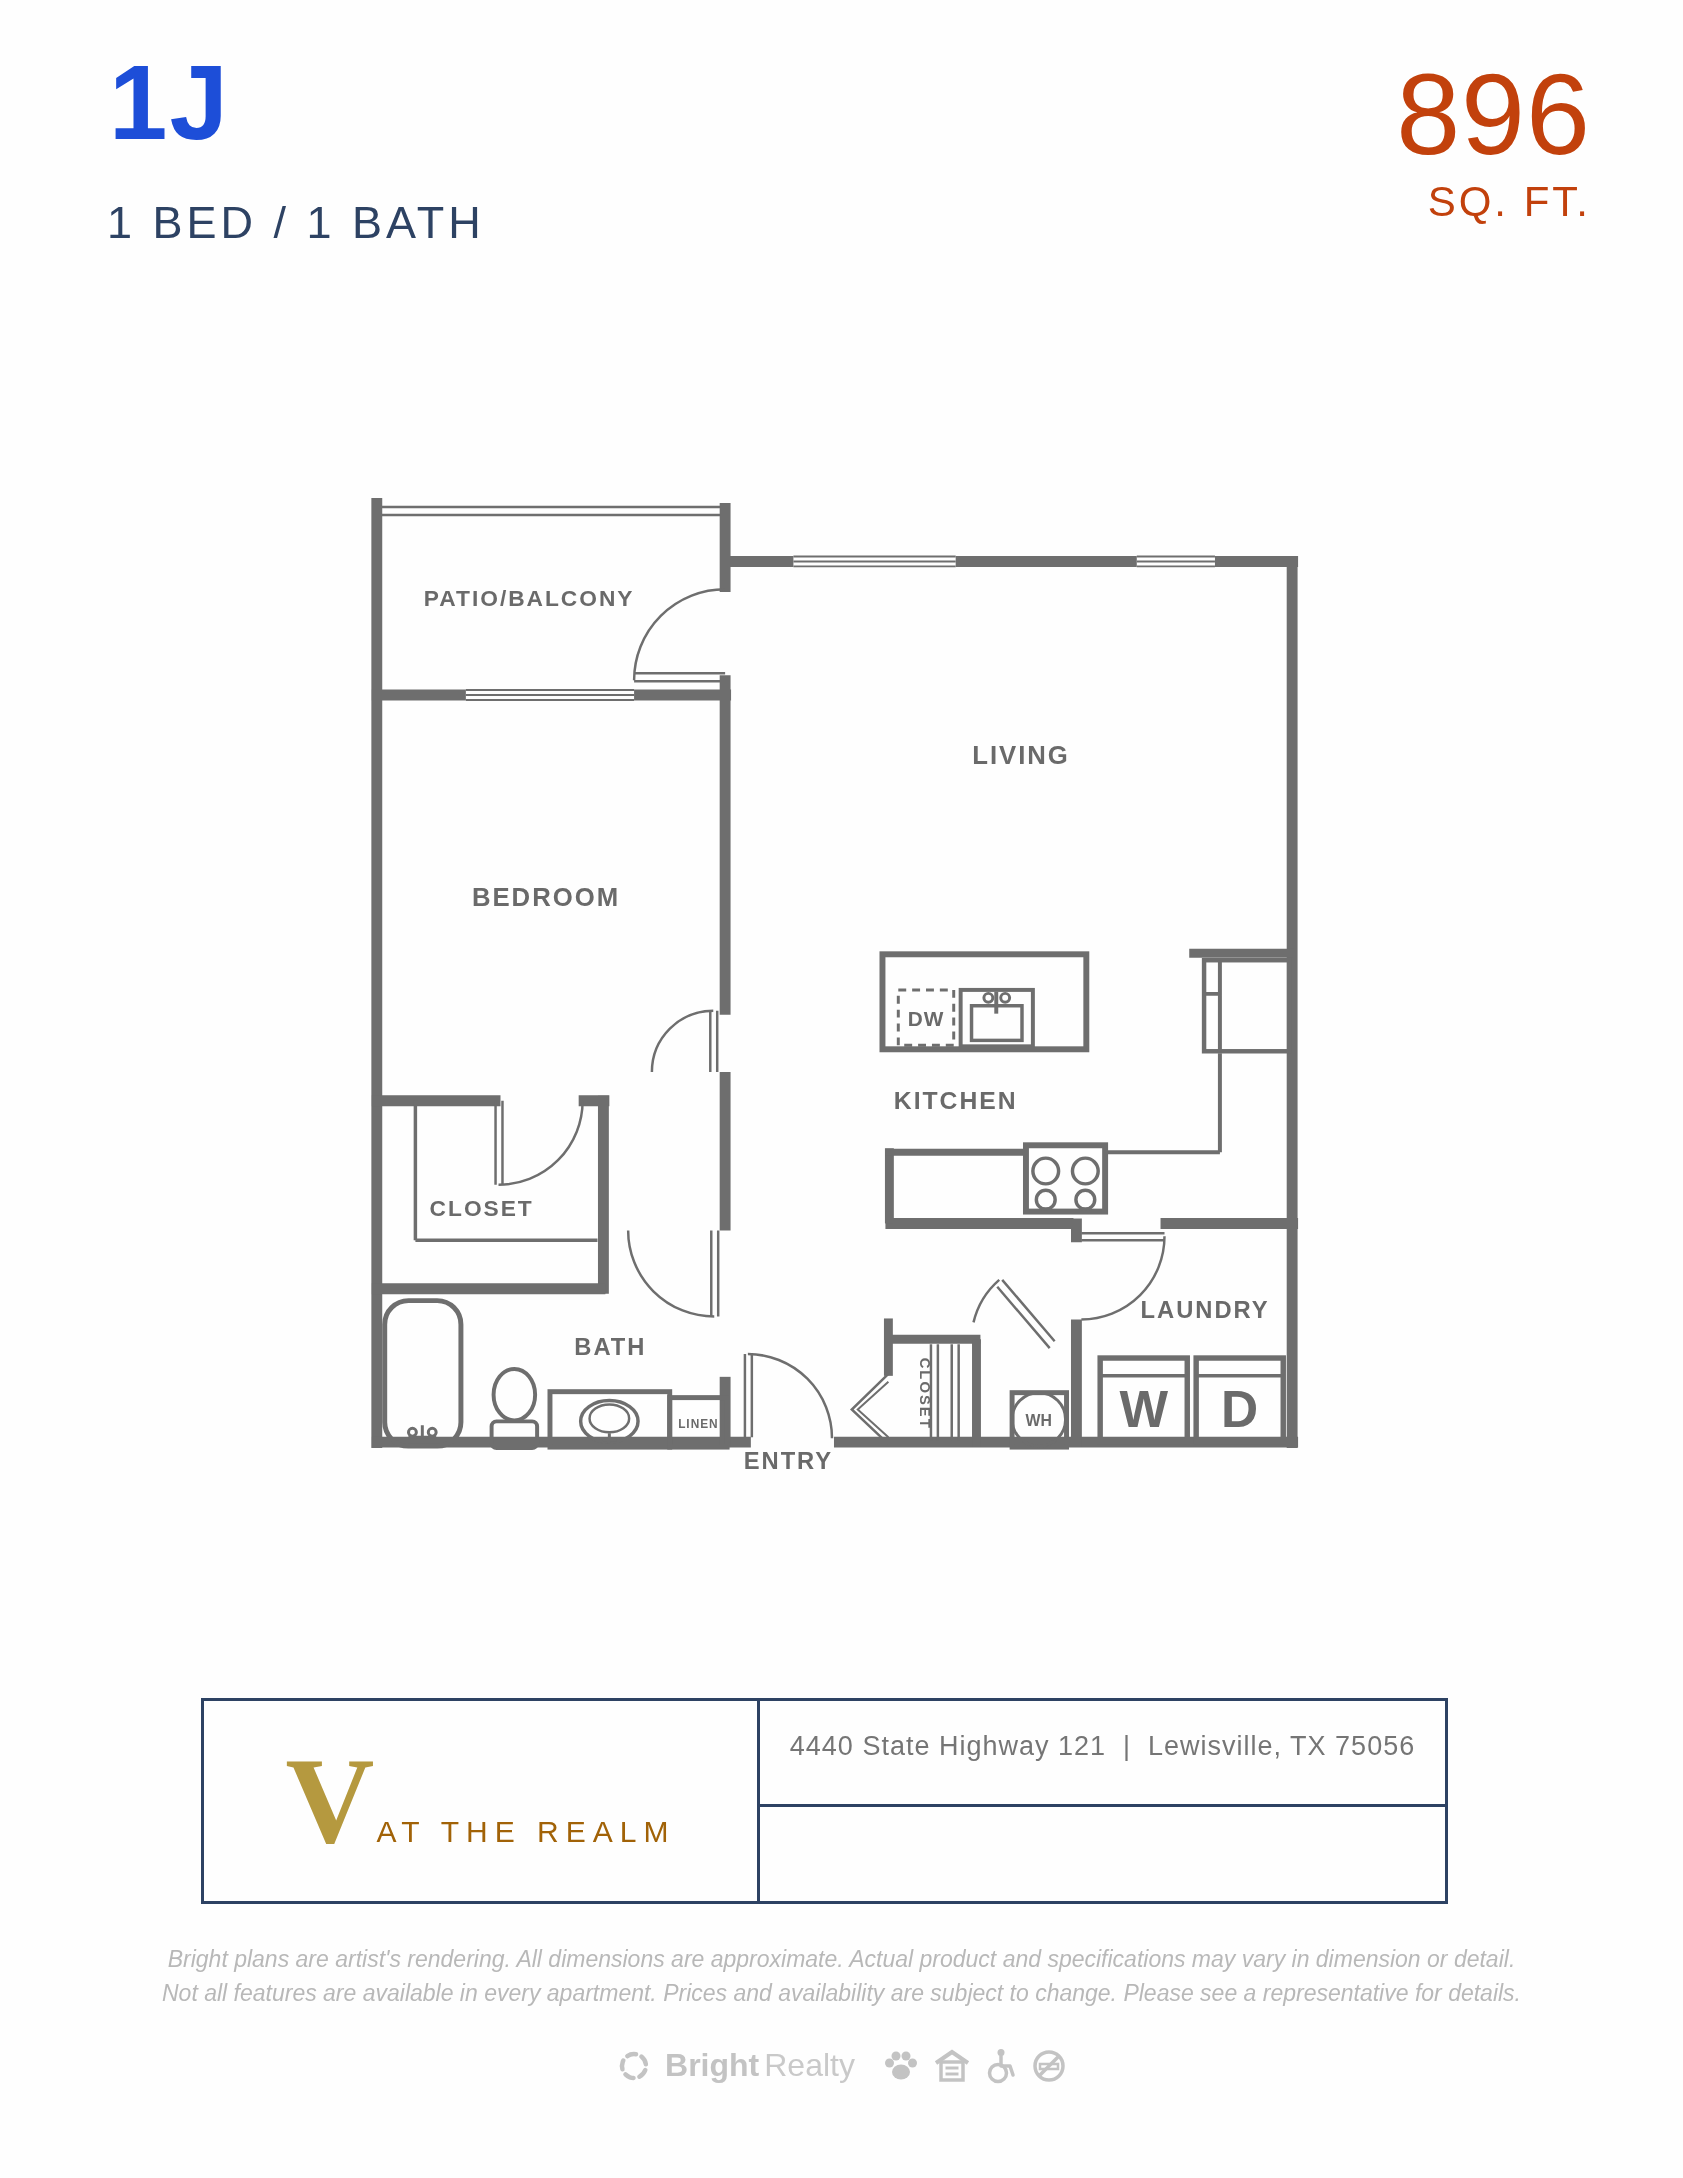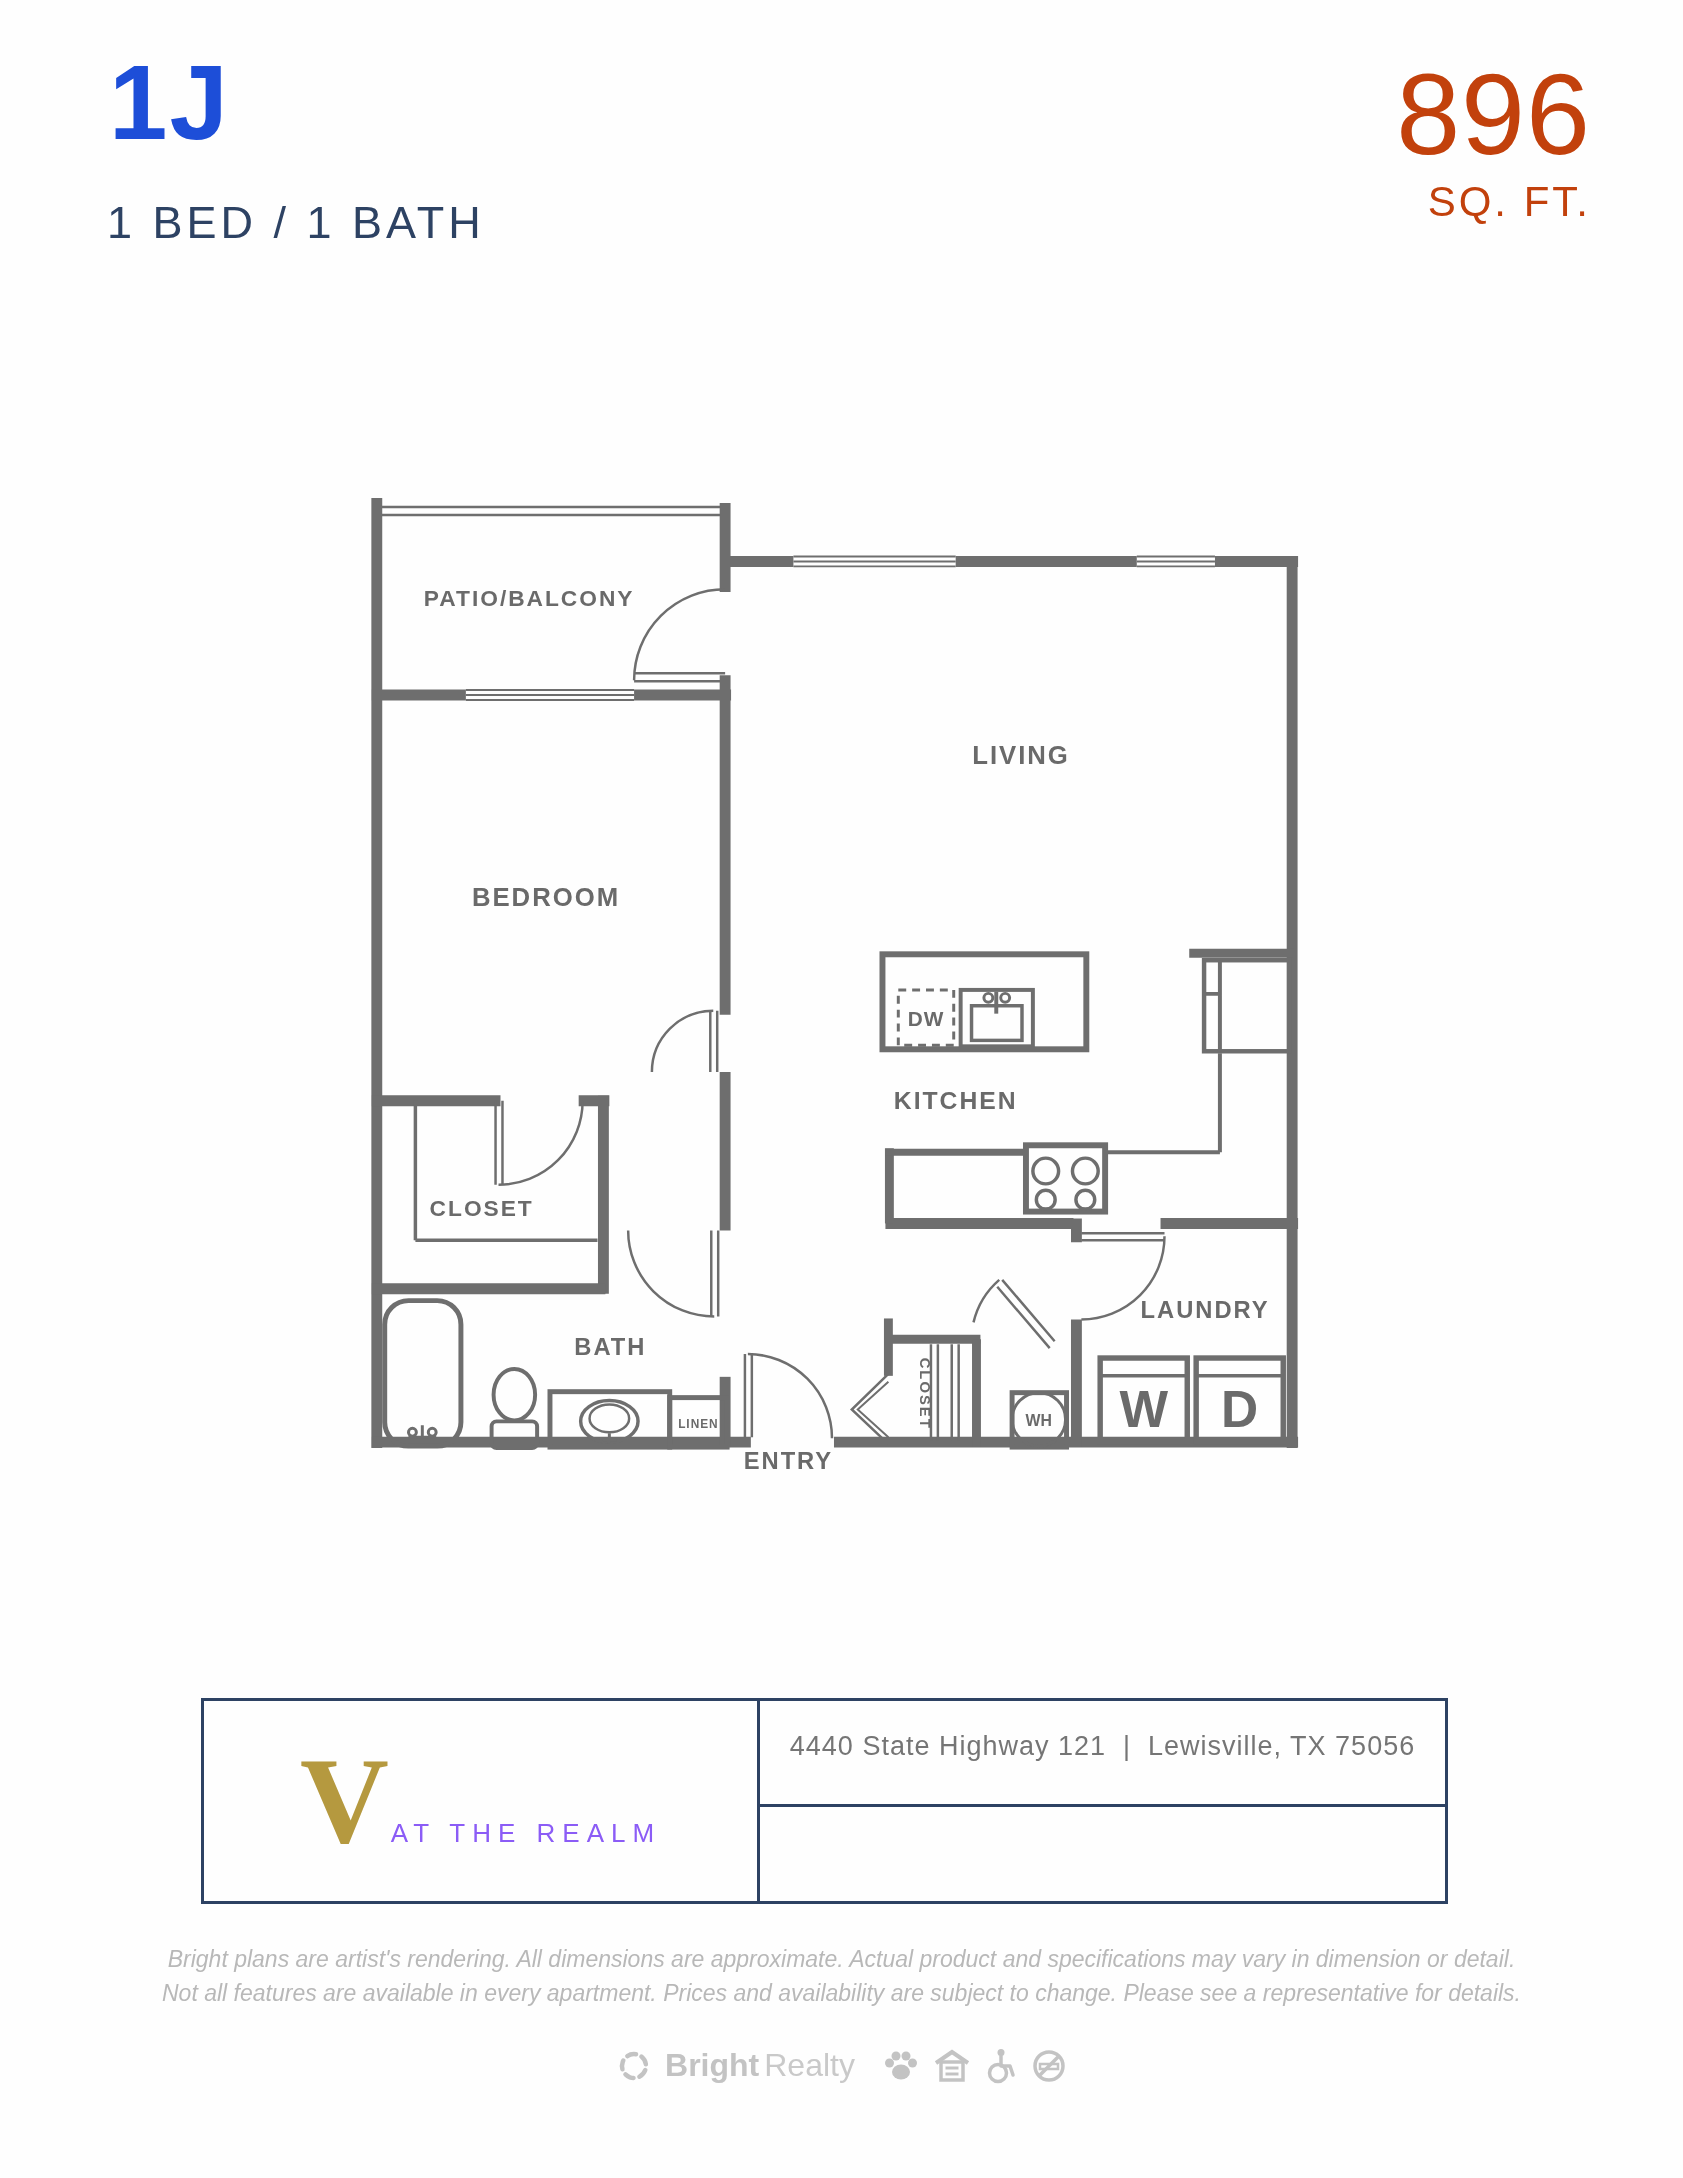--- a/index.html
+++ b/index.html
@@ -19,21 +19,21 @@
   .room-label{font-family:"Liberation Sans",sans-serif;font-weight:700;fill:#6a6a6a;letter-spacing:2px;text-anchor:middle;}
   .fixture-label{font-family:"Liberation Sans",sans-serif;font-weight:700;fill:#6a6a6a;text-anchor:middle;}
   
   #info-box{left:201px;top:1698px;width:1247px;height:206px;border:3px solid #2d4263;box-sizing:border-box;}
   #info-divider-v{position:absolute;left:553px;top:0;bottom:0;width:3px;background:#2d4263;}
   #logo-cell{position:absolute;left:0;top:0;width:553px;height:100%;display:flex;align-items:center;justify-content:center;}
   .logo-row{display:flex;align-items:flex-end;}
   .logo-v{font-family:"Liberation Serif",serif;font-weight:700;font-size:123px;line-height:.78;color:#b5993f;}
   .logo-col{display:flex;flex-direction:column;margin-left:2px;}
   .logo-alor{font-size:59px;font-weight:700;letter-spacing:13px;color:#2d4263;line-height:1;}
-  .logo-tag{font-size:26px;font-weight:400;letter-spacing:7px;color:#8b5cf6;margin-top:17px;}
+  .logo-tag{font-size:30px;font-weight:400;letter-spacing:7px;color:#a16207;margin-top:17px;}
   #contact-cell{position:absolute;left:556px;top:0;right:0;height:100%;}
   #address-row{position:absolute;left:0;top:0;right:0;height:91px;display:flex;align-items:center;justify-content:center;
     font-size:27px;color:#757575;letter-spacing:1px;white-space:pre;}
   #info-divider-h{position:absolute;left:0;top:103px;right:0;height:3px;background:#2d4263;}
   #website-row{position:absolute;left:0;top:106px;right:0;bottom:0;display:flex;align-items:center;justify-content:center;
     font-size:25px;color:#757575;letter-spacing:1px;}
   #disclaimer{left:0;top:1942px;width:1683px;text-align:center;font-style:italic;font-size:23px;line-height:34px;color:#b8b8b8;}
   #brand-row{left:0;top:2047px;width:1683px;display:flex;align-items:center;justify-content:center;gap:13px;color:#c3c3c3;}
   .brand-bold{font-size:32px;font-weight:700;color:#c3c3c3;}
   .brand-light{font-size:32px;font-weight:400;color:#c9c9c9;}

